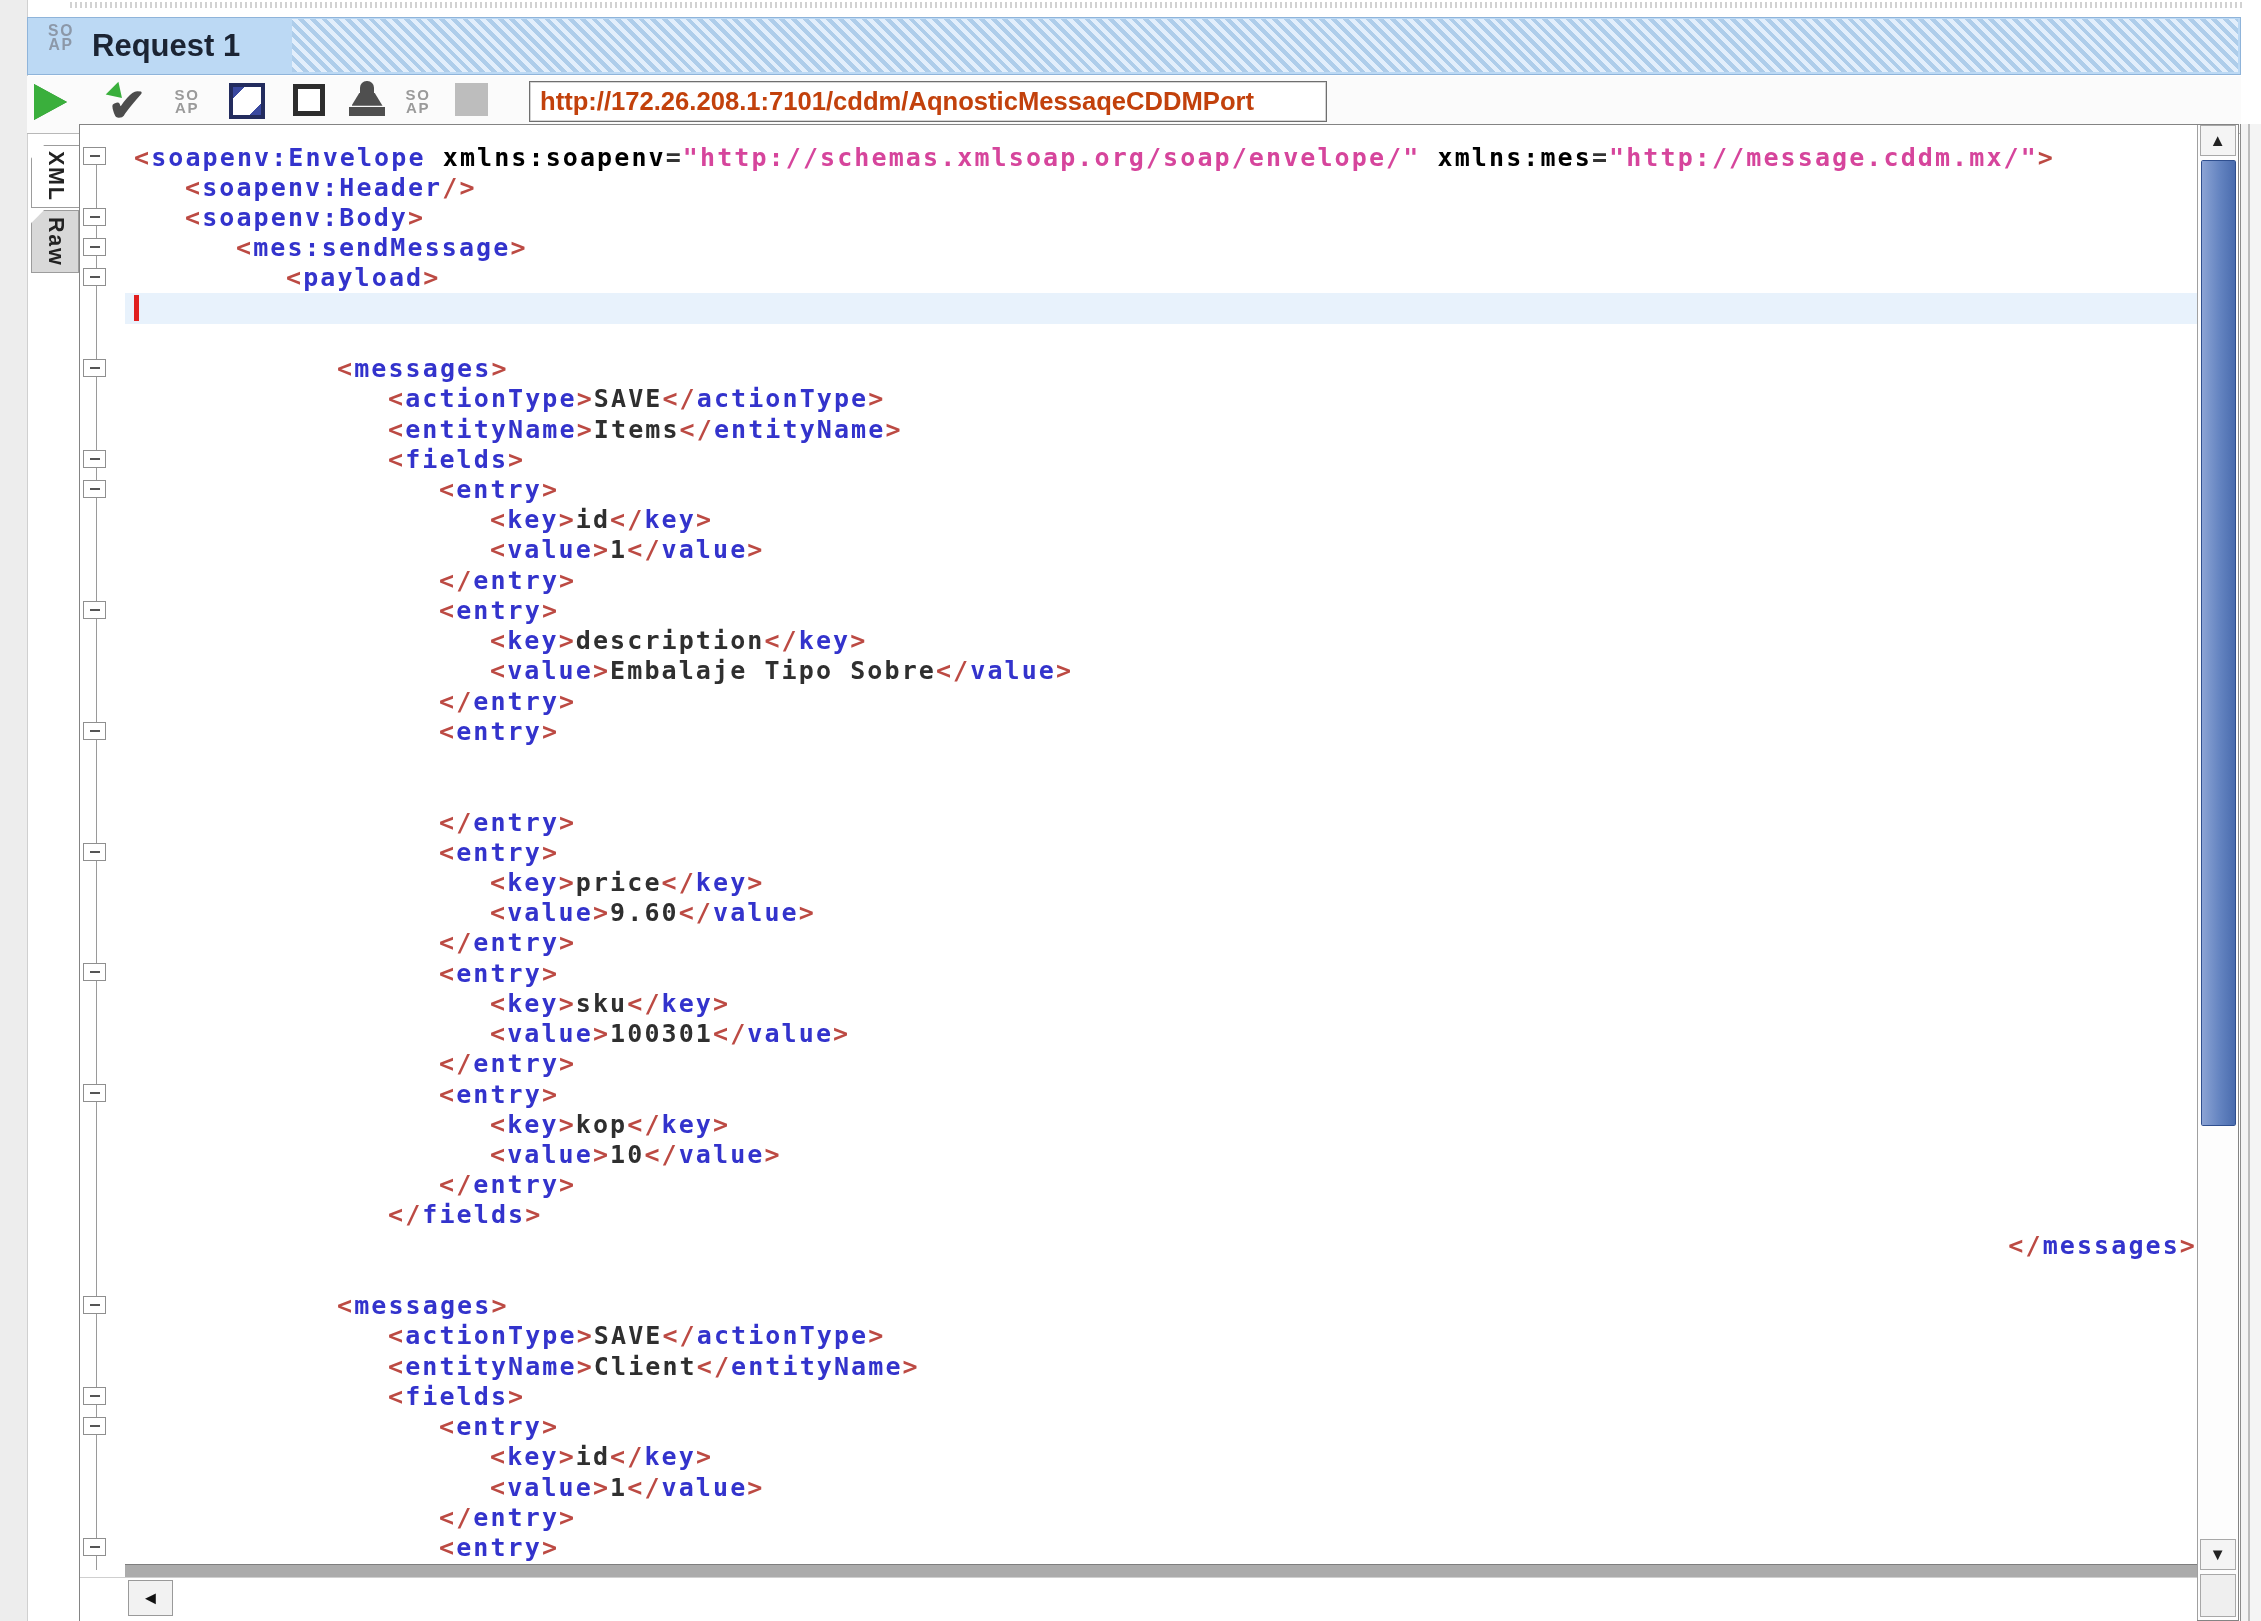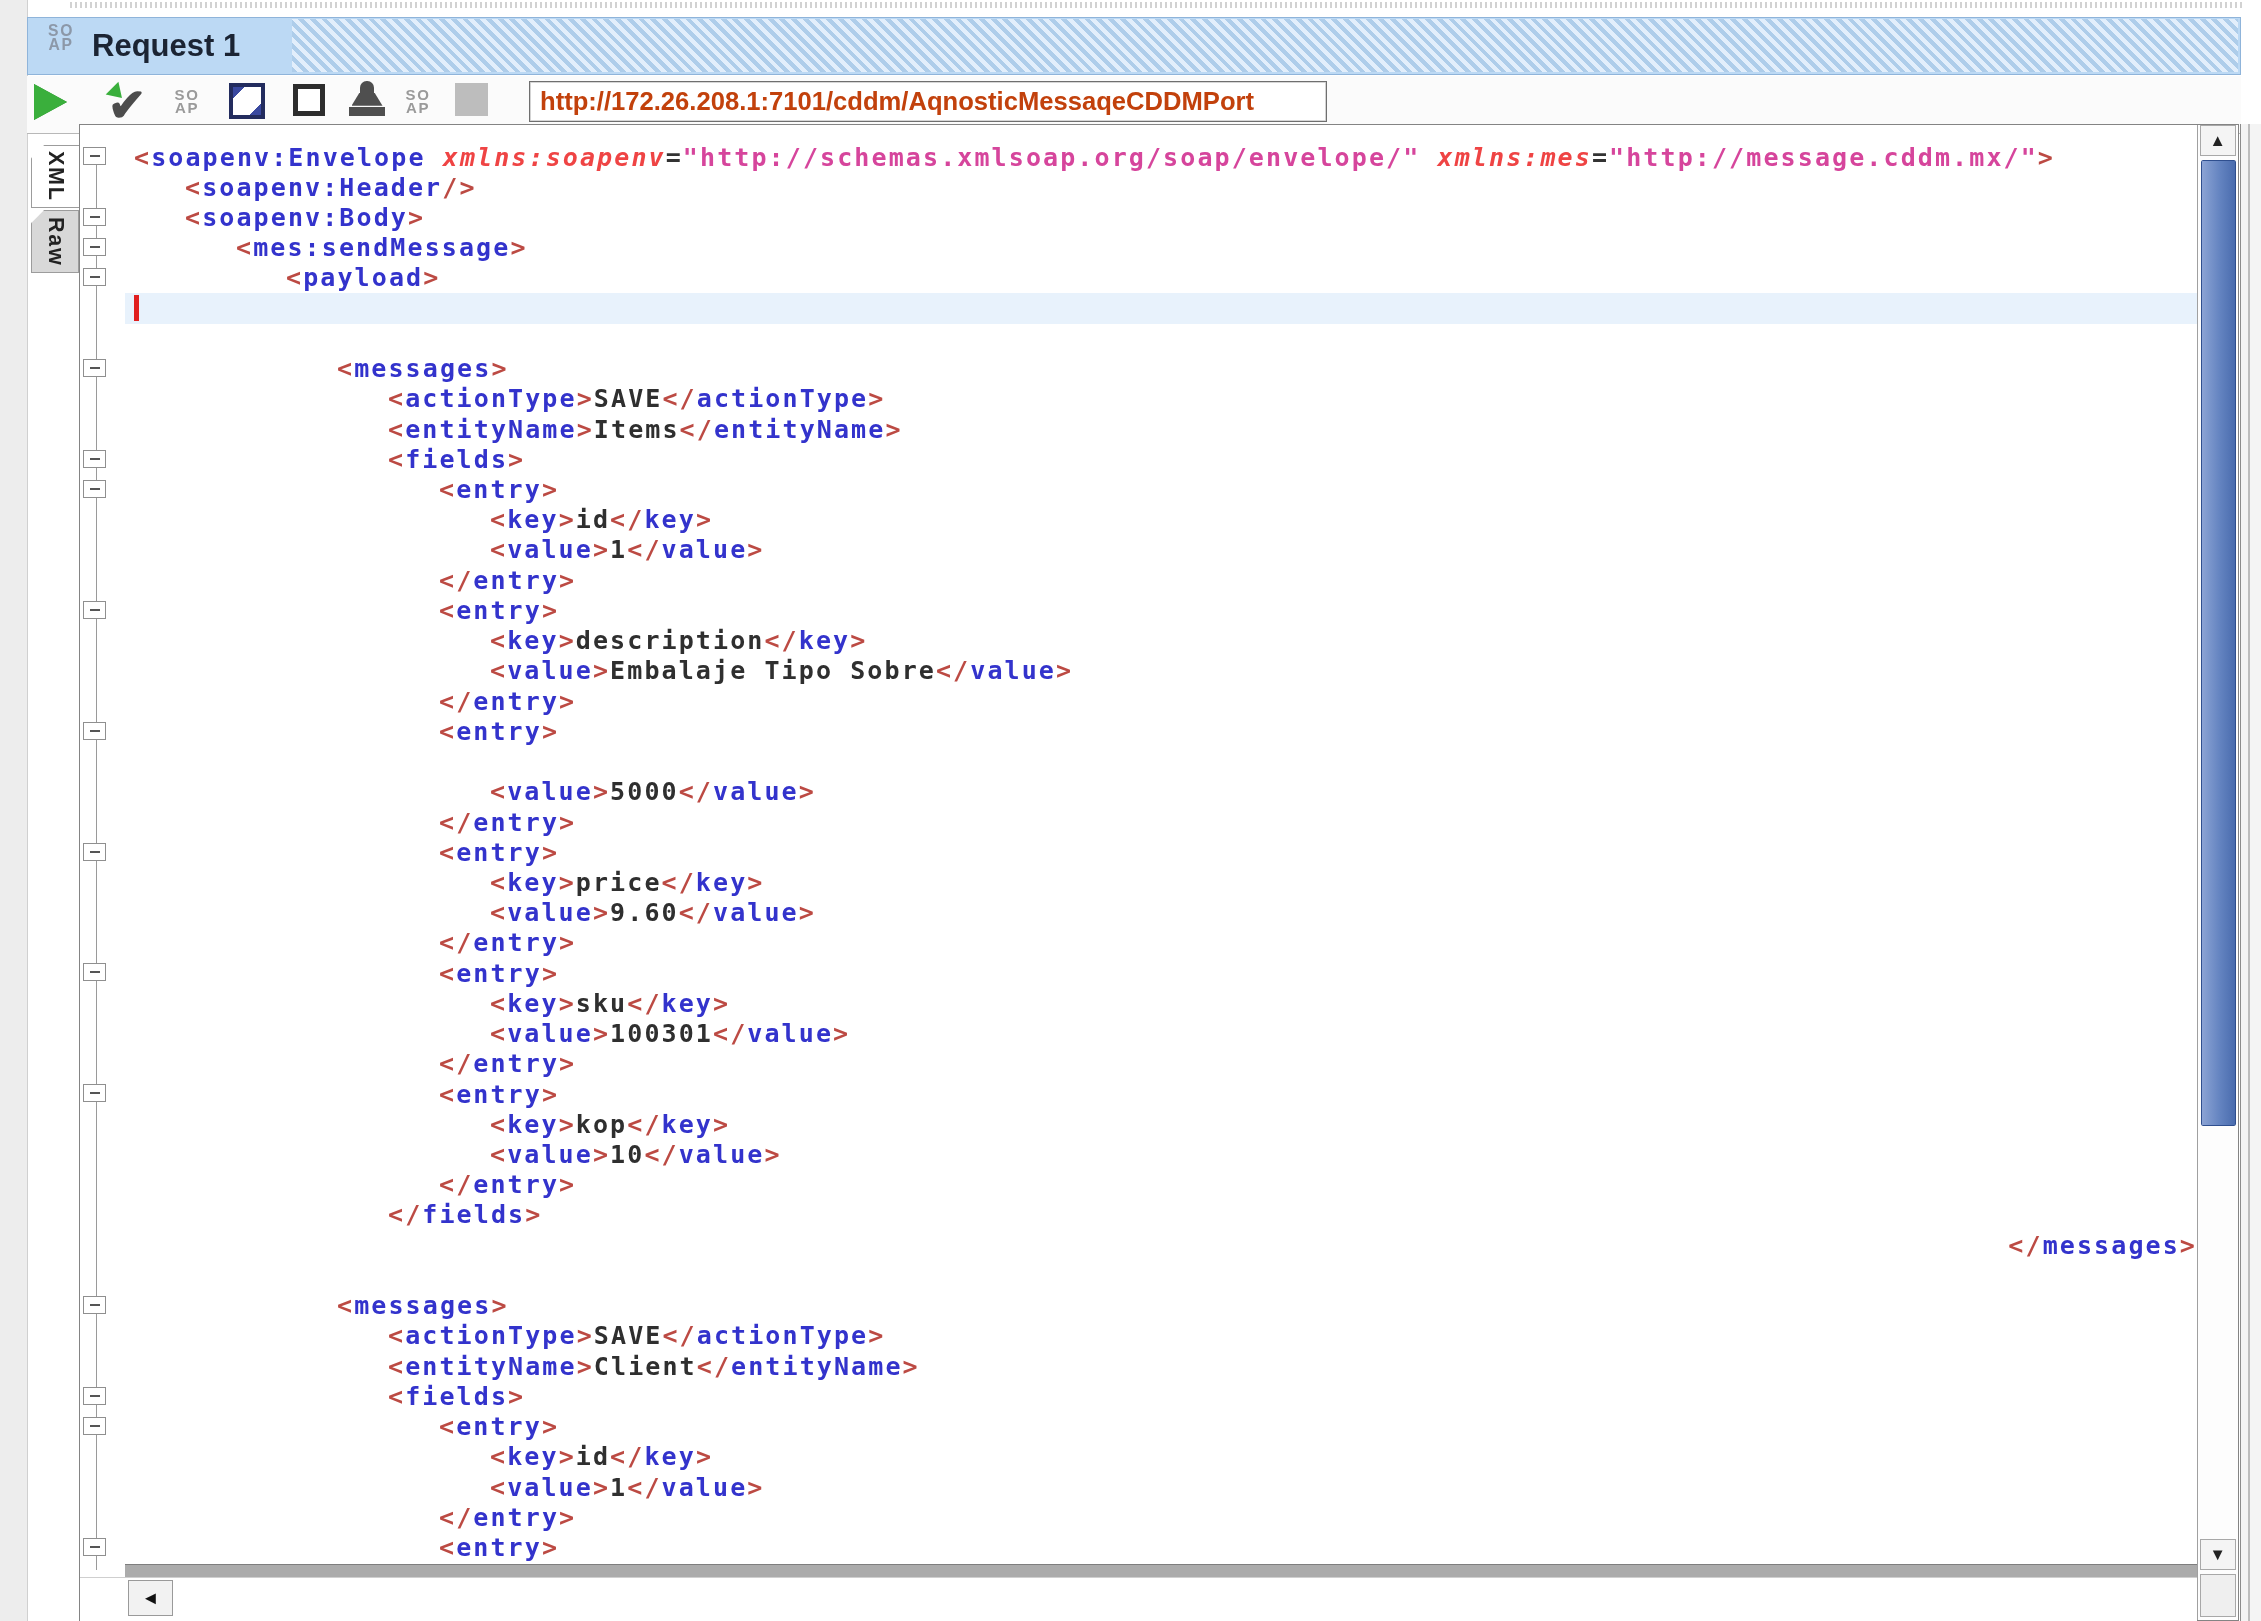--- a/index.html
+++ b/index.html
@@ -55,21 +55,21 @@
           border:1.7px solid #848484;box-sizing:border-box;}
   .gutterline{position:absolute;left:15.7px;top:36px;width:1.7px;height:1409px;background:#9a9a9a;}
   .foldbox{position:absolute;left:3.3px;width:23px;height:18px;background:#ffffff;border:1.7px solid #8f8f8f;
            box-sizing:border-box;display:flex;align-items:center;justify-content:center;}
   .foldbox .minus{width:10px;height:2.5px;background:#555;}
   #code-lines{position:absolute;left:0;top:0;right:41px;bottom:0;overflow:hidden;}
   .cl{position:absolute;left:45px;right:0;height:31px;line-height:31px;white-space:nowrap;
       font-family:"DejaVu Sans Mono","Liberation Mono",monospace;font-weight:bold;font-size:25px;letter-spacing:2.1px;}
   .hl-line{position:absolute;left:45px;right:0;height:31px;background:#e8f2fc;}
   .caret{position:absolute;width:5px;height:25.6px;background:#e01f1f;}
-  .tk-b{color:#bc4a43;} .tk-t{color:#3333cc;} .tk-a{color:#ef4444;font-style:italic;}
+  .tk-b{color:#bc4a43;} .tk-t{color:#3333cc;} .tk-a{color:#000000;}
   .tk-eq{color:#333333;} .tk-v{color:#d6459c;} .tk-x{color:#2f2f2f;} .tk-s{color:#2f2f2f;}
   
   .hband{position:absolute;left:45px;right:41px;top:1439px;height:12.4px;background:#ababab;
          border-top:1.7px solid #7e7e7e;border-bottom:0.8px solid #8e8e8e;z-index:5;}
   .hwhite{position:absolute;left:0;right:41px;top:1452px;height:45px;background:#ffffff;z-index:5;border-top:0.8px solid #cfcfcf;}
   .hleft-btn{position:absolute;left:48px;top:1455px;width:45px;height:36px;background:#f2f2f2;border:1.7px solid #9a9a9a;
              box-sizing:border-box;z-index:6;display:flex;align-items:center;justify-content:center;
              font-size:18px;color:#111;}
   
   .vscroll{position:absolute;right:0;top:0;width:41px;height:100%;background:#fdfdfd;
@@ -197,21 +197,20 @@
         <div class="cl" style="top: 319px; padding-left: 263px;"><span class="tk-b">&lt;</span><span class="tk-t">fields</span><span class="tk-b">&gt;</span></div>
         <div class="cl" style="top: 349px; padding-left: 314px;"><span class="tk-b">&lt;</span><span class="tk-t">entry</span><span class="tk-b">&gt;</span></div>
         <div class="cl" style="top: 379px; padding-left: 365px;"><span class="tk-b">&lt;</span><span class="tk-t">key</span><span class="tk-b">&gt;</span><span class="tk-x">id</span><span class="tk-b">&lt;/</span><span class="tk-t">key</span><span class="tk-b">&gt;</span></div>
         <div class="cl" style="top: 409px; padding-left: 365px;"><span class="tk-b">&lt;</span><span class="tk-t">value</span><span class="tk-b">&gt;</span><span class="tk-x">1</span><span class="tk-b">&lt;/</span><span class="tk-t">value</span><span class="tk-b">&gt;</span></div>
         <div class="cl" style="top: 440px; padding-left: 314px;"><span class="tk-b">&lt;/</span><span class="tk-t">entry</span><span class="tk-b">&gt;</span></div>
         <div class="cl" style="top: 470px; padding-left: 314px;"><span class="tk-b">&lt;</span><span class="tk-t">entry</span><span class="tk-b">&gt;</span></div>
         <div class="cl" style="top: 500px; padding-left: 365px;"><span class="tk-b">&lt;</span><span class="tk-t">key</span><span class="tk-b">&gt;</span><span class="tk-x">description</span><span class="tk-b">&lt;/</span><span class="tk-t">key</span><span class="tk-b">&gt;</span></div>
         <div class="cl" style="top: 530px; padding-left: 365px;"><span class="tk-b">&lt;</span><span class="tk-t">value</span><span class="tk-b">&gt;</span><span class="tk-x">Embalaje Tipo Sobre</span><span class="tk-b">&lt;/</span><span class="tk-t">value</span><span class="tk-b">&gt;</span></div>
         <div class="cl" style="top: 561px; padding-left: 314px;"><span class="tk-b">&lt;/</span><span class="tk-t">entry</span><span class="tk-b">&gt;</span></div>
         <div class="cl" style="top: 591px; padding-left: 314px;"><span class="tk-b">&lt;</span><span class="tk-t">entry</span><span class="tk-b">&gt;</span></div>
-        <div class="cl" style="top: 651px; padding-left: 365px;"><span class="tk-b">&lt;</span><span class="tk-t">value</span><span class="tk-b">&gt;</span><span class="tk-x">5000</span><span class="tk-b">&lt;/</span><span class="tk-t">value</span><span class="tk-b">&gt;</span></div>
         <div class="cl" style="top: 682px; padding-left: 314px;"><span class="tk-b">&lt;/</span><span class="tk-t">entry</span><span class="tk-b">&gt;</span></div>
         <div class="cl" style="top: 712px; padding-left: 314px;"><span class="tk-b">&lt;</span><span class="tk-t">entry</span><span class="tk-b">&gt;</span></div>
         <div class="cl" style="top: 742px; padding-left: 365px;"><span class="tk-b">&lt;</span><span class="tk-t">key</span><span class="tk-b">&gt;</span><span class="tk-x">price</span><span class="tk-b">&lt;/</span><span class="tk-t">key</span><span class="tk-b">&gt;</span></div>
         <div class="cl" style="top: 772px; padding-left: 365px;"><span class="tk-b">&lt;</span><span class="tk-t">value</span><span class="tk-b">&gt;</span><span class="tk-x">9.60</span><span class="tk-b">&lt;/</span><span class="tk-t">value</span><span class="tk-b">&gt;</span></div>
         <div class="cl" style="top: 802px; padding-left: 314px;"><span class="tk-b">&lt;/</span><span class="tk-t">entry</span><span class="tk-b">&gt;</span></div>
         <div class="cl" style="top: 833px; padding-left: 314px;"><span class="tk-b">&lt;</span><span class="tk-t">entry</span><span class="tk-b">&gt;</span></div>
         <div class="cl" style="top: 863px; padding-left: 365px;"><span class="tk-b">&lt;</span><span class="tk-t">key</span><span class="tk-b">&gt;</span><span class="tk-x">sku</span><span class="tk-b">&lt;/</span><span class="tk-t">key</span><span class="tk-b">&gt;</span></div>
         <div class="cl" style="top: 893px; padding-left: 365px;"><span class="tk-b">&lt;</span><span class="tk-t">value</span><span class="tk-b">&gt;</span><span class="tk-x">100301</span><span class="tk-b">&lt;/</span><span class="tk-t">value</span><span class="tk-b">&gt;</span></div>
         <div class="cl" style="top: 923px; padding-left: 314px;"><span class="tk-b">&lt;/</span><span class="tk-t">entry</span><span class="tk-b">&gt;</span></div>
         <div class="cl" style="top: 954px; padding-left: 314px;"><span class="tk-b">&lt;</span><span class="tk-t">entry</span><span class="tk-b">&gt;</span></div>

